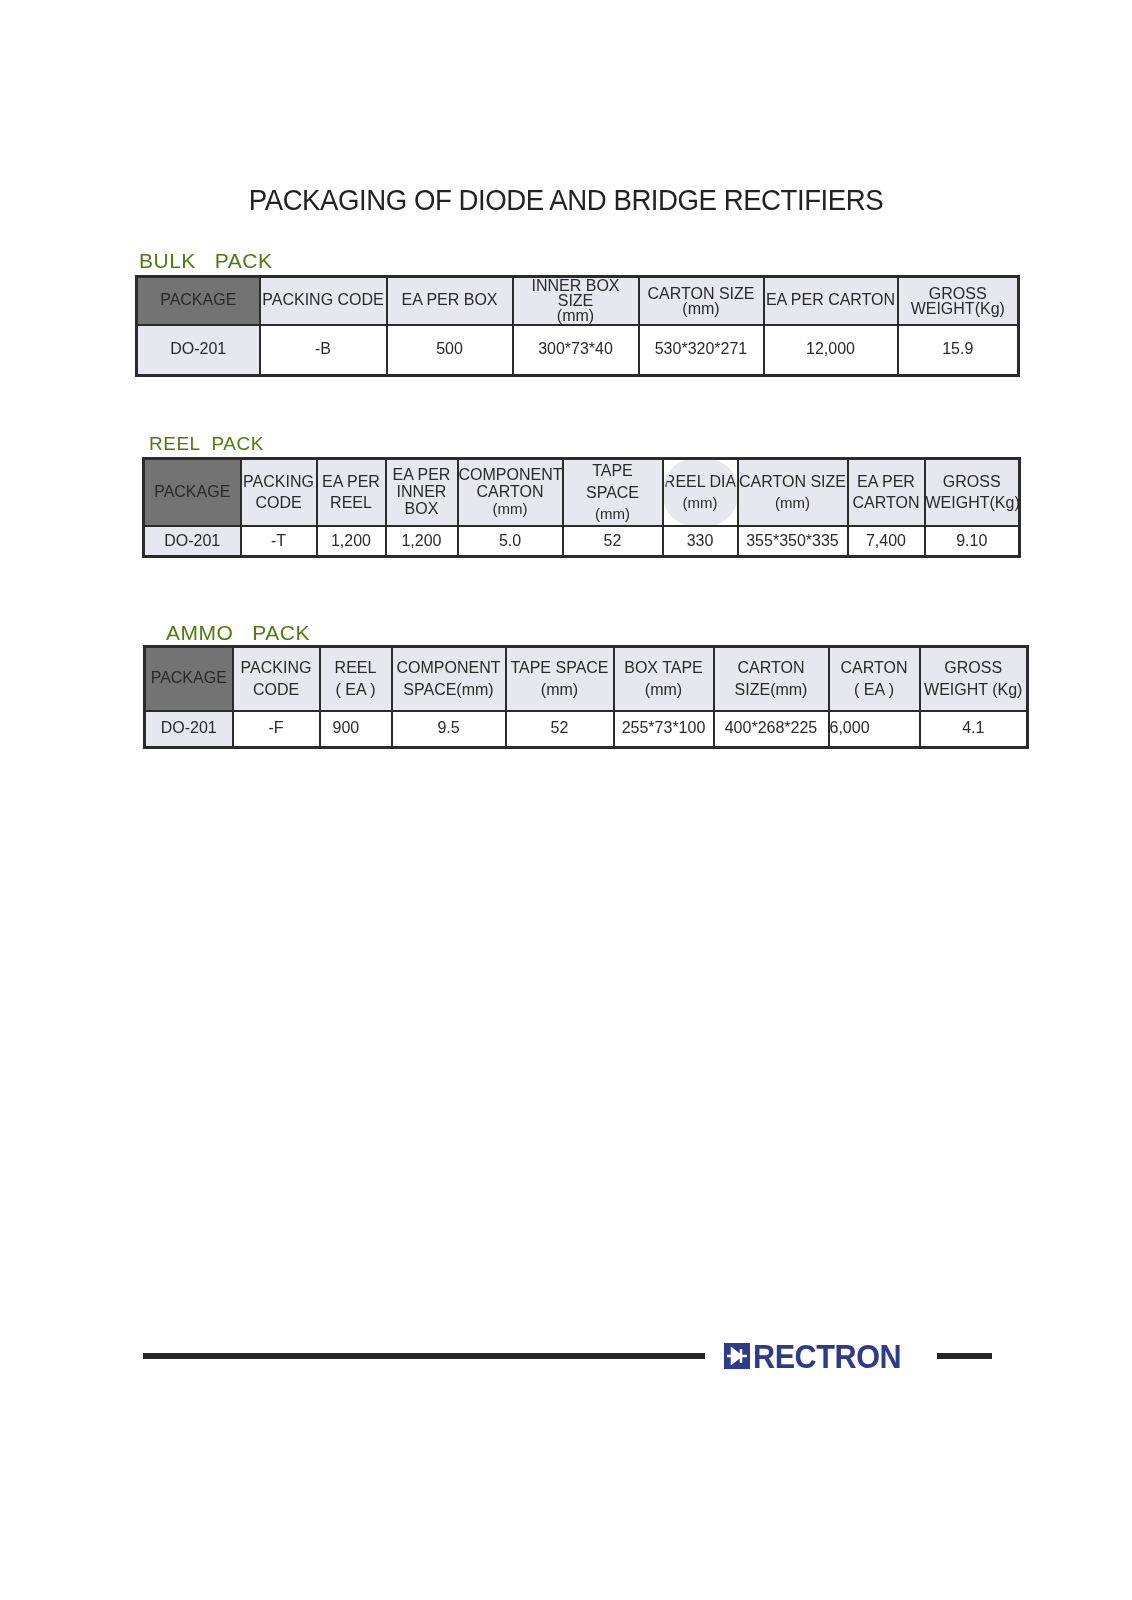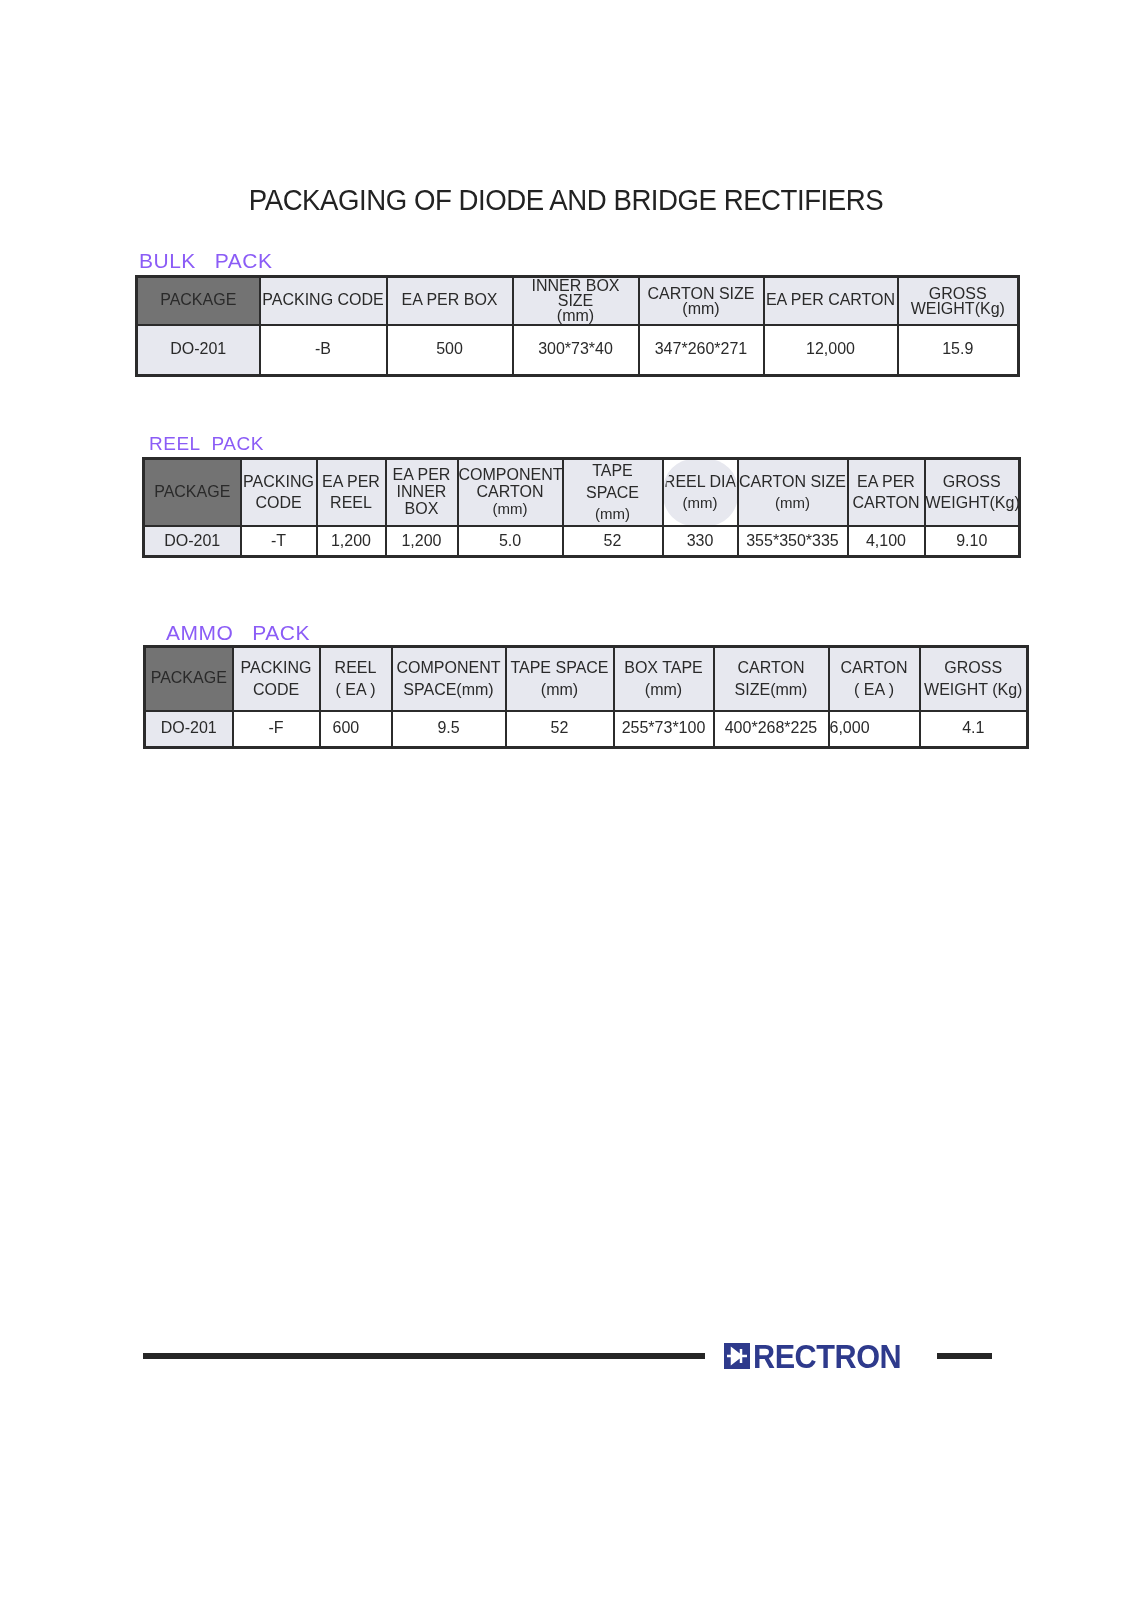--- a/index.html
+++ b/index.html
@@ -1,20 +1,20 @@
 <!DOCTYPE html>
 <html><head>
 <meta charset="utf-8">
 <style>
   html, body { margin: 0; padding: 0; background: #ffffff; }
   body { width: 1132px; height: 1600px; position: relative; overflow: hidden;
          font-family: "Liberation Sans", sans-serif; color: #2a2a2a; }
   .title { position: absolute; left: 0; width: 1132px; top: 183px; text-align: center;
            font-size: 30px; letter-spacing: -0.5px; transform: scaleX(0.92); transform-origin: 50% 50%; color:#222; }
-  .section-label { position: absolute; font-size: 21px; color: #8b5cf6; letter-spacing: 0.5px; white-space: pre; }
+  .section-label { position: absolute; font-size: 21px; color: #4d7c0f; letter-spacing: 0.5px; white-space: pre; }
   table.spec { position: absolute; border-collapse: collapse; table-layout: fixed;
                border: 3px solid #2b2b2b; font-size: 16px; }
   table.spec td { border: 2px solid #2b2b2b; text-align: center; vertical-align: middle;
                   padding: 0; line-height: 1.05; color: #2a2a2a; overflow: hidden; }
   table.spec tr.head td { background: #e7e8ef; }
   table.spec td.pkg { background: #e7e8ef; }
   table.spec tr.head td.pkg { background: #737373; }
   .sm { font-size: 15px; }
   .footer-line { position: absolute; height: 6px; background: #262626; }
   .logo { position: absolute; left: 724px; top: 1335px; height: 42px; display: flex; align-items: center; gap: 3px; }
@@ -47,21 +47,21 @@
     <td style="line-height:0.95;"><span>INNER BOX SIZE</span><br><span>(mm)</span></td>
     <td style="line-height:0.95;"><span>CARTON SIZE</span><br><span>(mm)</span></td>
     <td><span>EA PER CARTON</span></td>
     <td style="line-height:0.95;"><span>GROSS</span><br><span>WEIGHT(Kg)</span></td>
   </tr>
   <tr style="height:51px;">
     <td class="pkg">DO-201</td>
     <td>-B</td>
     <td>500</td>
     <td>300*73*40</td>
-    <td>347*260*271</td>
+    <td>530*320*271</td>
     <td>12,000</td>
     <td>15.9</td>
   </tr>
 </tbody>
   </table>
 
 <div class="section-label" style="left:149px; top:433px; font-size:19px;">REEL  PACK</div>
 <table class="spec" style="left:142px; top:457px; width:876px;">
   <colgroup>
     <col style="width:97px">
@@ -90,21 +90,21 @@
   </tr>
   <tr style="height:31px;">
     <td class="pkg">DO-201</td>
     <td>-T</td>
     <td>1,200</td>
     <td>1,200</td>
     <td>5.0</td>
     <td>52</td>
     <td>330</td>
     <td>355*350*335</td>
-    <td>4,100</td>
+    <td>7,400</td>
     <td>9.10</td>
   </tr>
 </tbody>
   </table>
 
 <div class="section-label" style="left:166px; top:621px;">AMMO   PACK</div>
 <table class="spec" style="left:143px; top:645px; width:883px;">
   <colgroup>
     <col style="width:88px">
       <col style="width:87px">
@@ -124,21 +124,21 @@
     <td style="line-height:1.35;"><span>COMPONENT</span><br><span>SPACE(mm)</span></td>
     <td style="line-height:1.35;"><span>TAPE SPACE</span><br><span>(mm)</span></td>
     <td style="line-height:1.35;"><span>BOX TAPE</span><br><span>(mm)</span></td>
     <td style="line-height:1.35;"><span>CARTON</span><br><span>SIZE(mm)</span></td>
     <td style="line-height:1.35;"><span>CARTON</span><br><span>( EA )</span></td>
     <td style="line-height:1.35;"><span>GROSS</span><br><span>WEIGHT (Kg)</span></td>
   </tr>
   <tr style="height:37px;">
     <td class="pkg">DO-201</td>
     <td>-F</td>
-    <td style="text-align:left; padding-left:12px;">600</td>
+    <td style="text-align:left; padding-left:12px;">900</td>
     <td>9.5</td>
     <td>52</td>
     <td>255*73*100</td>
     <td>400*268*225</td>
     <td style="text-align:left; ">6,000</td>
     <td>4.1</td>
   </tr>
 </tbody>
   </table>
 

